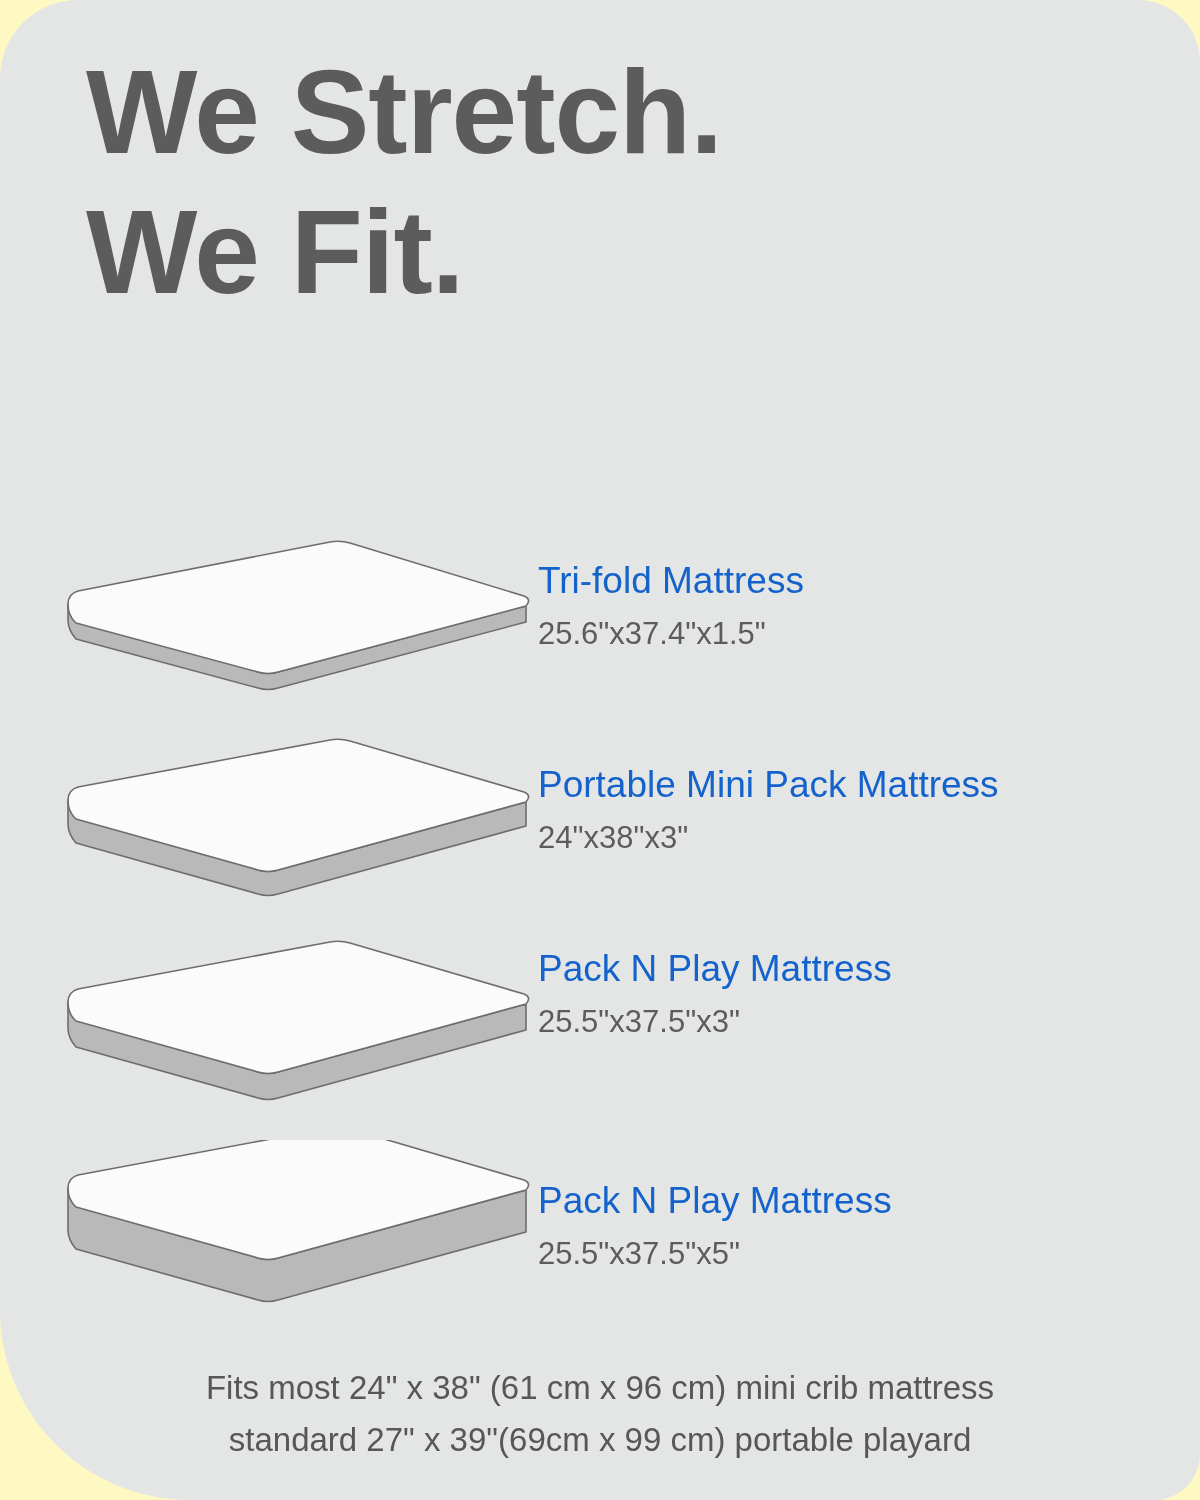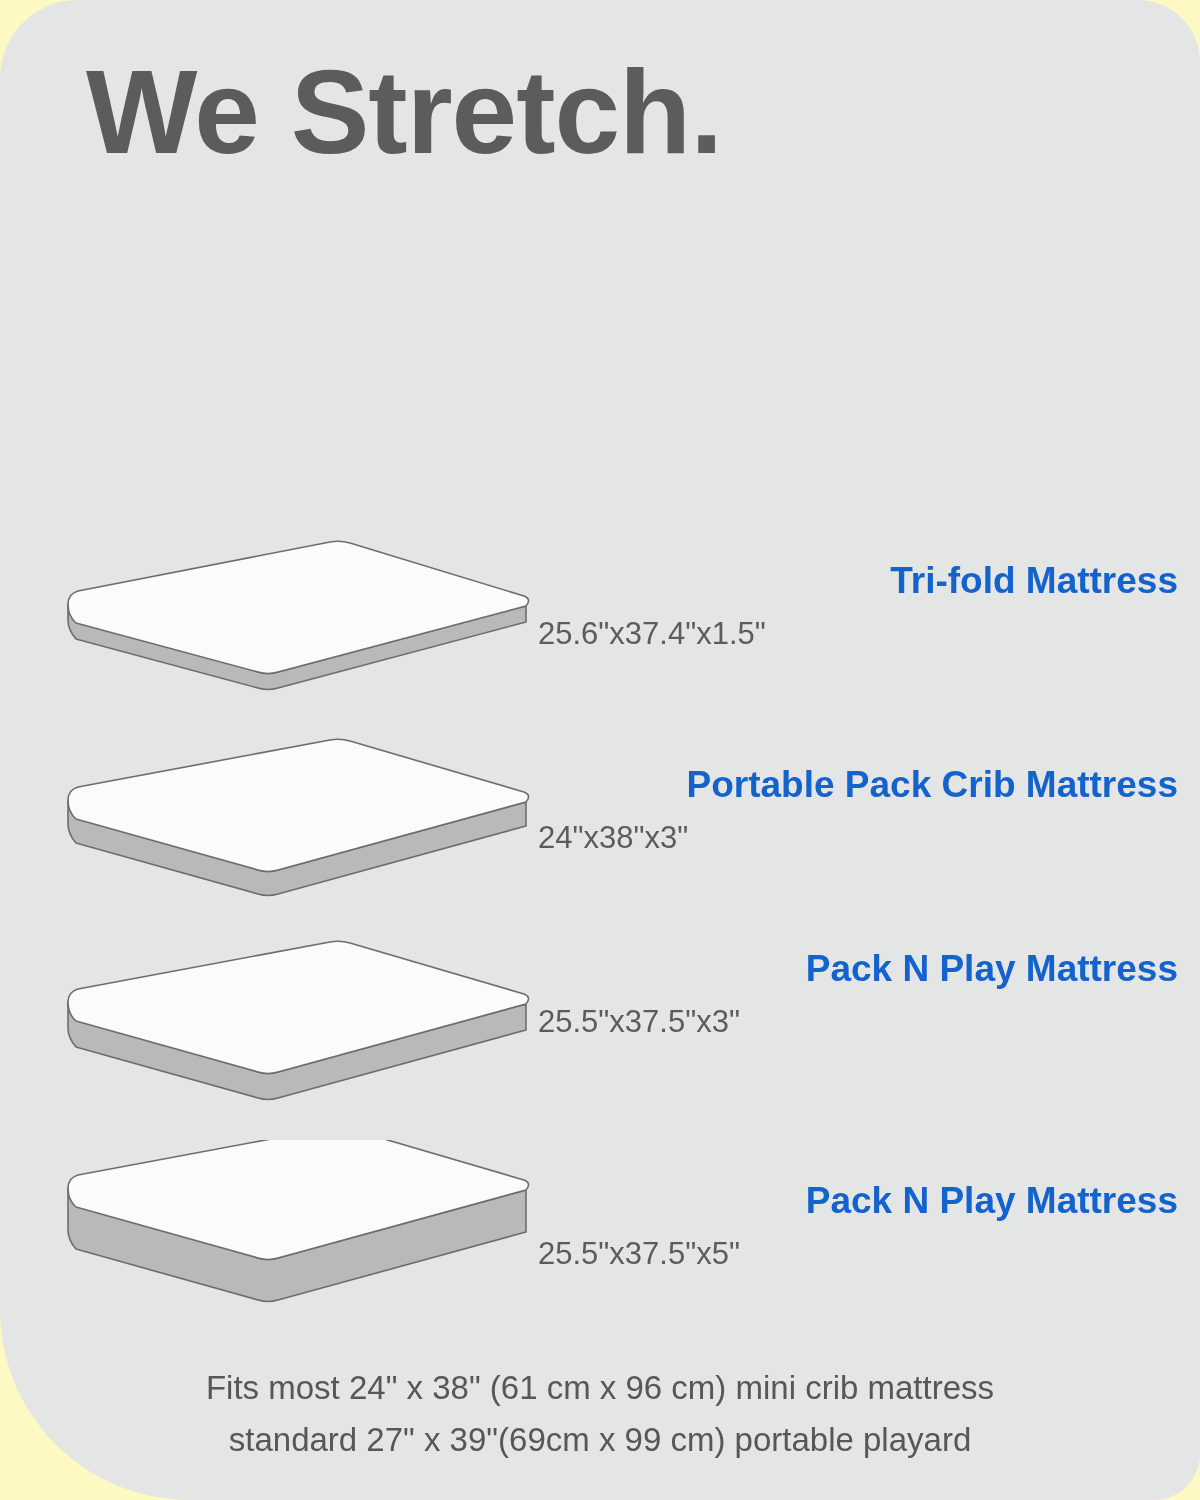--- a/index.html
+++ b/index.html
@@ -58,25 +58,24 @@
   .row .art svg { display: block; }
 
   .row .copy {
     position: absolute;
     left: 538px;
     width: 640px;
   }
   .title {
     color: #1462cc;
     font-size: 37px;
-    font-weight: 700;
+    font-weight: 400;
     letter-spacing: 0px;
     line-height: 46px;
     white-space: nowrap;
-    text-align: right;
   }
   .dims {
     color: #5c5c5c;
     font-size: 31px;
     font-weight: 400;
     line-height: 42px;
     margin-top: 9px;
     white-space: nowrap;
   }
 
@@ -106,20 +105,21 @@
 </style>
 </head>
 <body>
 
 <div id="canvas">
 
   <div id="panel"></div>
 
   <div id="headline">
     <span class="hl-line">We Stretch.</span>
+    <span class="hl-line">We Fit.</span>
   </div>
 
   <div class="row" id="row1">
     <div class="art">
       <svg width="470" height="190" viewBox="0 0 470 190">
 
         <path d="M6 66 L6 82 Q6 92 14 101 L196 150 Q206 153 216 150 L464 84 L464 68 L216 134 Q206 137 196 134 Z" fill="#b9b9b9" stroke="#6d6d6d" stroke-width="1.6" stroke-linejoin="round"></path>
 
         <path d="M6 66 Q6 56 16 53 L268 4 Q278 2 288 5 L462 58 Q470 61 464 68 L216 134 Q206 137 196 134 L14 85 Q6 78 6 66 Z" fill="#fbfbfb" stroke="#6d6d6d" stroke-width="1.6" stroke-linejoin="round"></path>
       </svg>
@@ -131,21 +131,21 @@
   </div>
 
   <div class="row" id="row2">
     <div class="art">
       <svg width="470" height="190" viewBox="0 0 470 190">
         <path d="M6 62 L6 86 Q6 96 14 105 L196 156 Q206 159 216 156 L464 88 L464 64 L216 132 Q206 135 196 132 Z" fill="#b9b9b9" stroke="#6d6d6d" stroke-width="1.6" stroke-linejoin="round"></path>
         <path d="M6 62 Q6 52 16 49 L268 2 Q278 0 288 3 L462 54 Q470 57 464 64 L216 132 Q206 135 196 132 L14 81 Q6 74 6 62 Z" fill="#fbfbfb" stroke="#6d6d6d" stroke-width="1.6" stroke-linejoin="round"></path>
       </svg>
     </div>
     <div class="copy">
-      <div class="title">Portable Pack Crib Mattress</div>
+      <div class="title">Portable Mini Pack Mattress</div>
       <div class="dims">24"x38"x3"</div>
     </div>
   </div>
 
   <div class="row" id="row3">
     <div class="art">
       <svg width="470" height="190" viewBox="0 0 470 190">
         <path d="M6 72 L6 98 Q6 108 14 117 L196 168 Q206 171 216 168 L464 100 L464 74 L216 142 Q206 145 196 142 Z" fill="#b9b9b9" stroke="#6d6d6d" stroke-width="1.6" stroke-linejoin="round"></path>
         <path d="M6 72 Q6 62 16 59 L268 12 Q278 10 288 13 L462 64 Q470 67 464 74 L216 142 Q206 145 196 142 L14 91 Q6 84 6 72 Z" fill="#fbfbfb" stroke="#6d6d6d" stroke-width="1.6" stroke-linejoin="round"></path>
       </svg>

